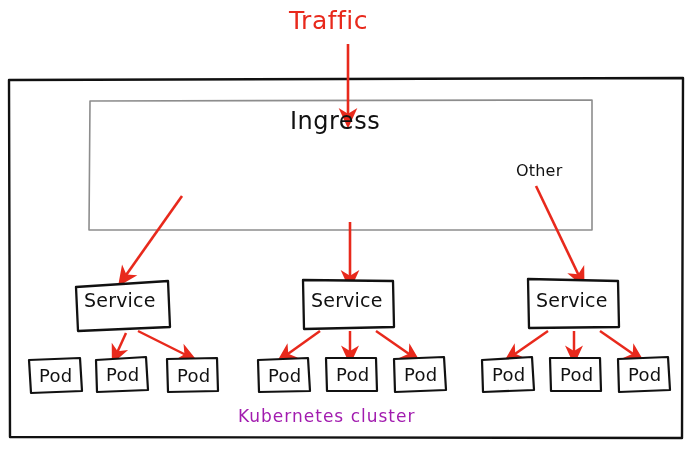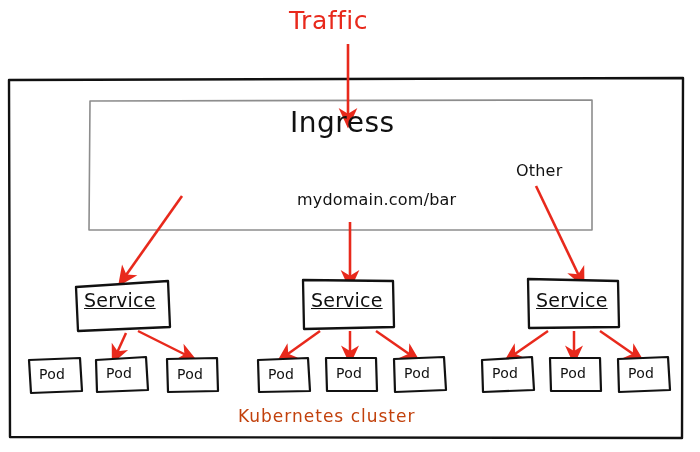--- a/index.html
+++ b/index.html
@@ -13,26 +13,26 @@
   #sketch{position:absolute;left:0;top:0;width:700px;height:452px;}
   .lbl{
     position:absolute;
     white-space:nowrap;
     font-family:"DejaVu Sans", sans-serif;
     color:#111111;
     line-height:1;
     user-select:none;
   }
   .red{color:#e8291c;}
-  .gray{color:#c2410c;}
+  .gray{color:#a21caf;}
   .traffic{font-size:25px;letter-spacing:.5px;}
-  .ingress{font-size:28px;letter-spacing:.5px;}
+  .ingress{font-size:24px;letter-spacing:.5px;}
   .host{font-size:16px;letter-spacing:.2px;}
-  .svc{font-size:19px;letter-spacing:.2px;text-decoration:underline;}
-  .pod{font-size:14px;letter-spacing:.2px;}
+  .svc{font-size:19px;letter-spacing:.2px;}
+  .pod{font-size:18px;letter-spacing:.2px;}
   .cluster{font-size:17px;letter-spacing:1px;}
 </style>
 </head>
 <body>
 
 <div id="stage">
 
   <svg id="sketch" viewBox="0 0 700 452">
     <defs>
       <marker id="ah" markerWidth="9" markerHeight="9" refX="4.2" refY="4.2" orient="auto">
@@ -75,21 +75,20 @@
 
     <path d="M482,360 L532,357 L534,390 L483,392 Z" fill="#ffffff" stroke="#111111" stroke-width="2.2" stroke-linejoin="round"></path>
     <path d="M550,358 L600,358 L601,391 L551,391 Z" fill="#ffffff" stroke="#111111" stroke-width="2.2" stroke-linejoin="round"></path>
     <path d="M618,359 L668,357 L670,390 L619,392 Z" fill="#ffffff" stroke="#111111" stroke-width="2.2" stroke-linejoin="round"></path>
   </svg>
 
   <div class="lbl traffic red" style="left:289px;top:8px;">Traffic</div>
 
   <div class="lbl ingress" style="left:290px;top:109px;">Ingress</div>
 
-  <div class="lbl host" style="left:297px;top:192px;">mydomain.com/bar</div>
   <div class="lbl host" style="left:516px;top:163px;text-align:center;">Other</div>
 
   <div class="lbl svc" style="left:84px;top:291px;">Service</div>
   <div class="lbl svc" style="left:311px;top:291px;">Service</div>
   <div class="lbl svc" style="left:536px;top:291px;">Service</div>
 
   <div class="lbl pod" style="left:39px;top:367px;">Pod</div>
   <div class="lbl pod" style="left:106px;top:366px;">Pod</div>
   <div class="lbl pod" style="left:177px;top:367px;">Pod</div>
 

